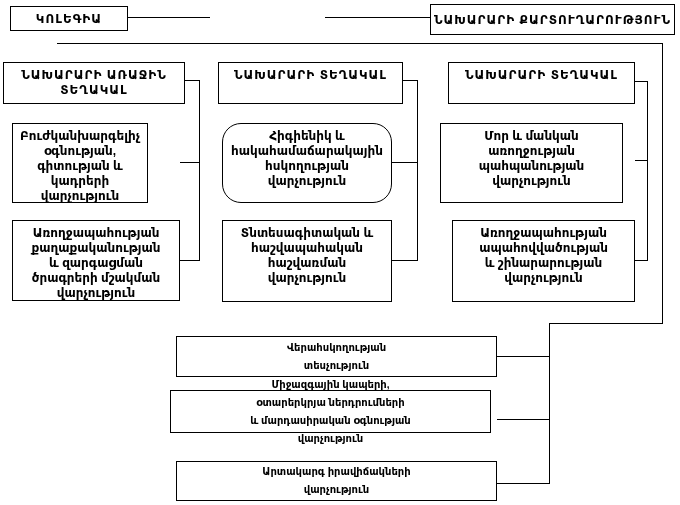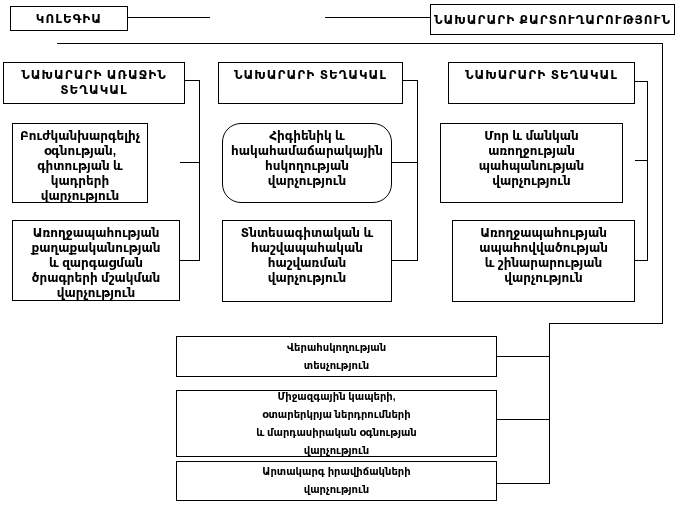--- a/index.html
+++ b/index.html
@@ -62,21 +62,21 @@
 առողջության
 պահպանության
 վարչություն</div>
   <div class="box dept" style="left:452px; top:220px; width:183px; height:82px;">Առողջապահության
 ապահովվածության
 և շինարարության
 վարչություն</div>
 
   <div class="box wide" style="left:176px; top:336px; width:321px; height:41px;">Վերահսկողության
 տեսչություն</div>
-  <div class="box wide" style="left:176px; top:390px; width:321px; height:67px;">Միջազգային կապերի,
+  <div class="box wide" style="left:170px; top:390px; width:321px; height:43px;">Միջազգային կապերի,
 օտարերկրյա ներդրումների
 և մարդասիրական օգնության
 վարչություն</div>
   <div class="box wide" style="left:176px; top:461px; width:321px; height:40px;">Արտակարգ իրավիճակների
 վարչություն</div>
 
   <div class="line" style="left:128px; top:17px; width:82px;  height:1px;"></div>
   <div class="line" style="left:325px; top:17px; width:105px; height:1px;"></div>
 
   <div class="line" style="left:57px;  top:43px;  width:606px; height:1px;"></div>

